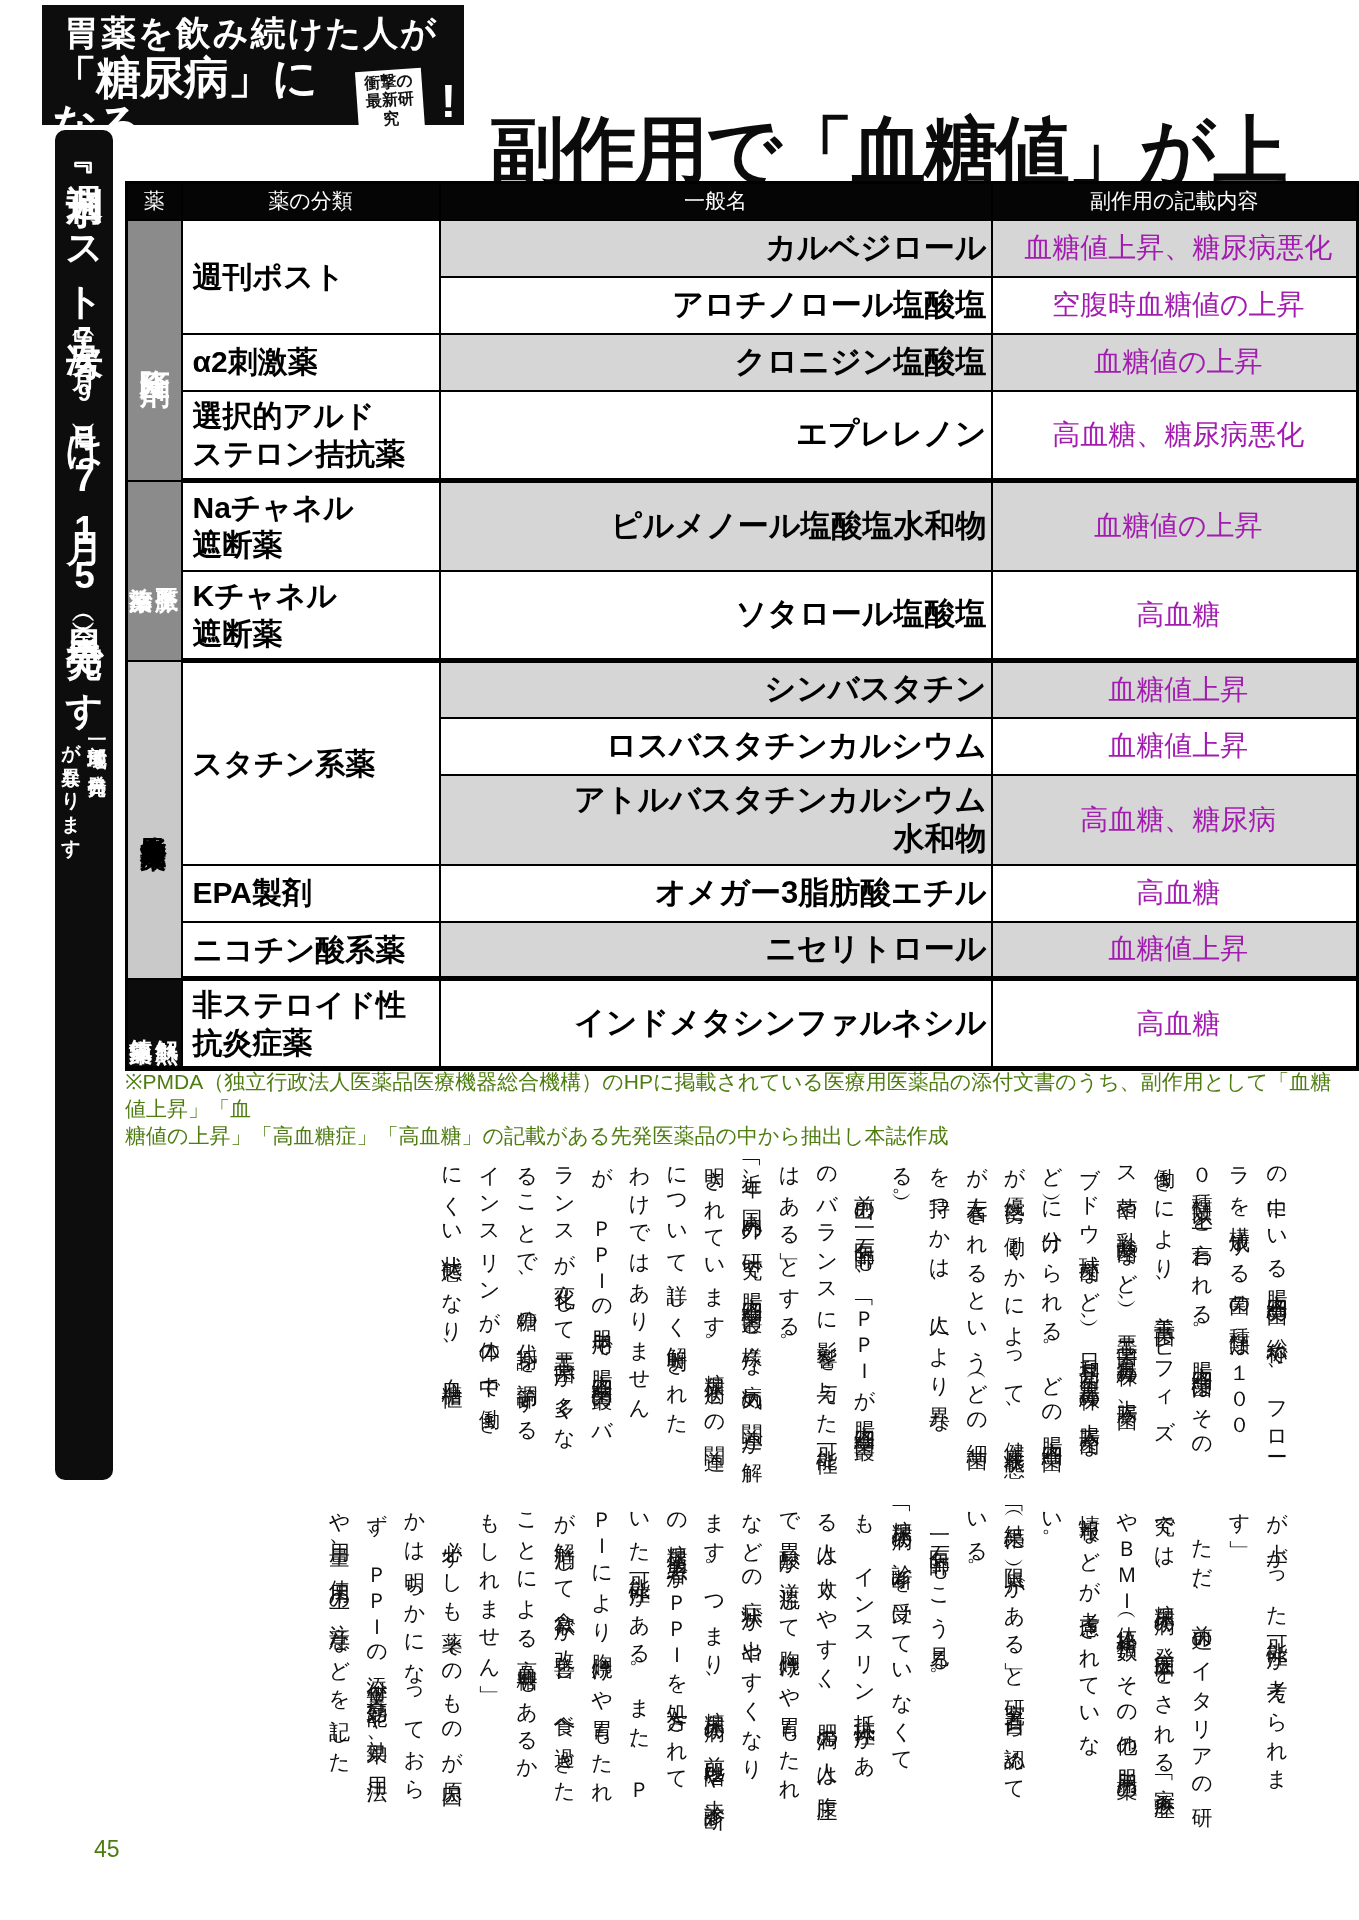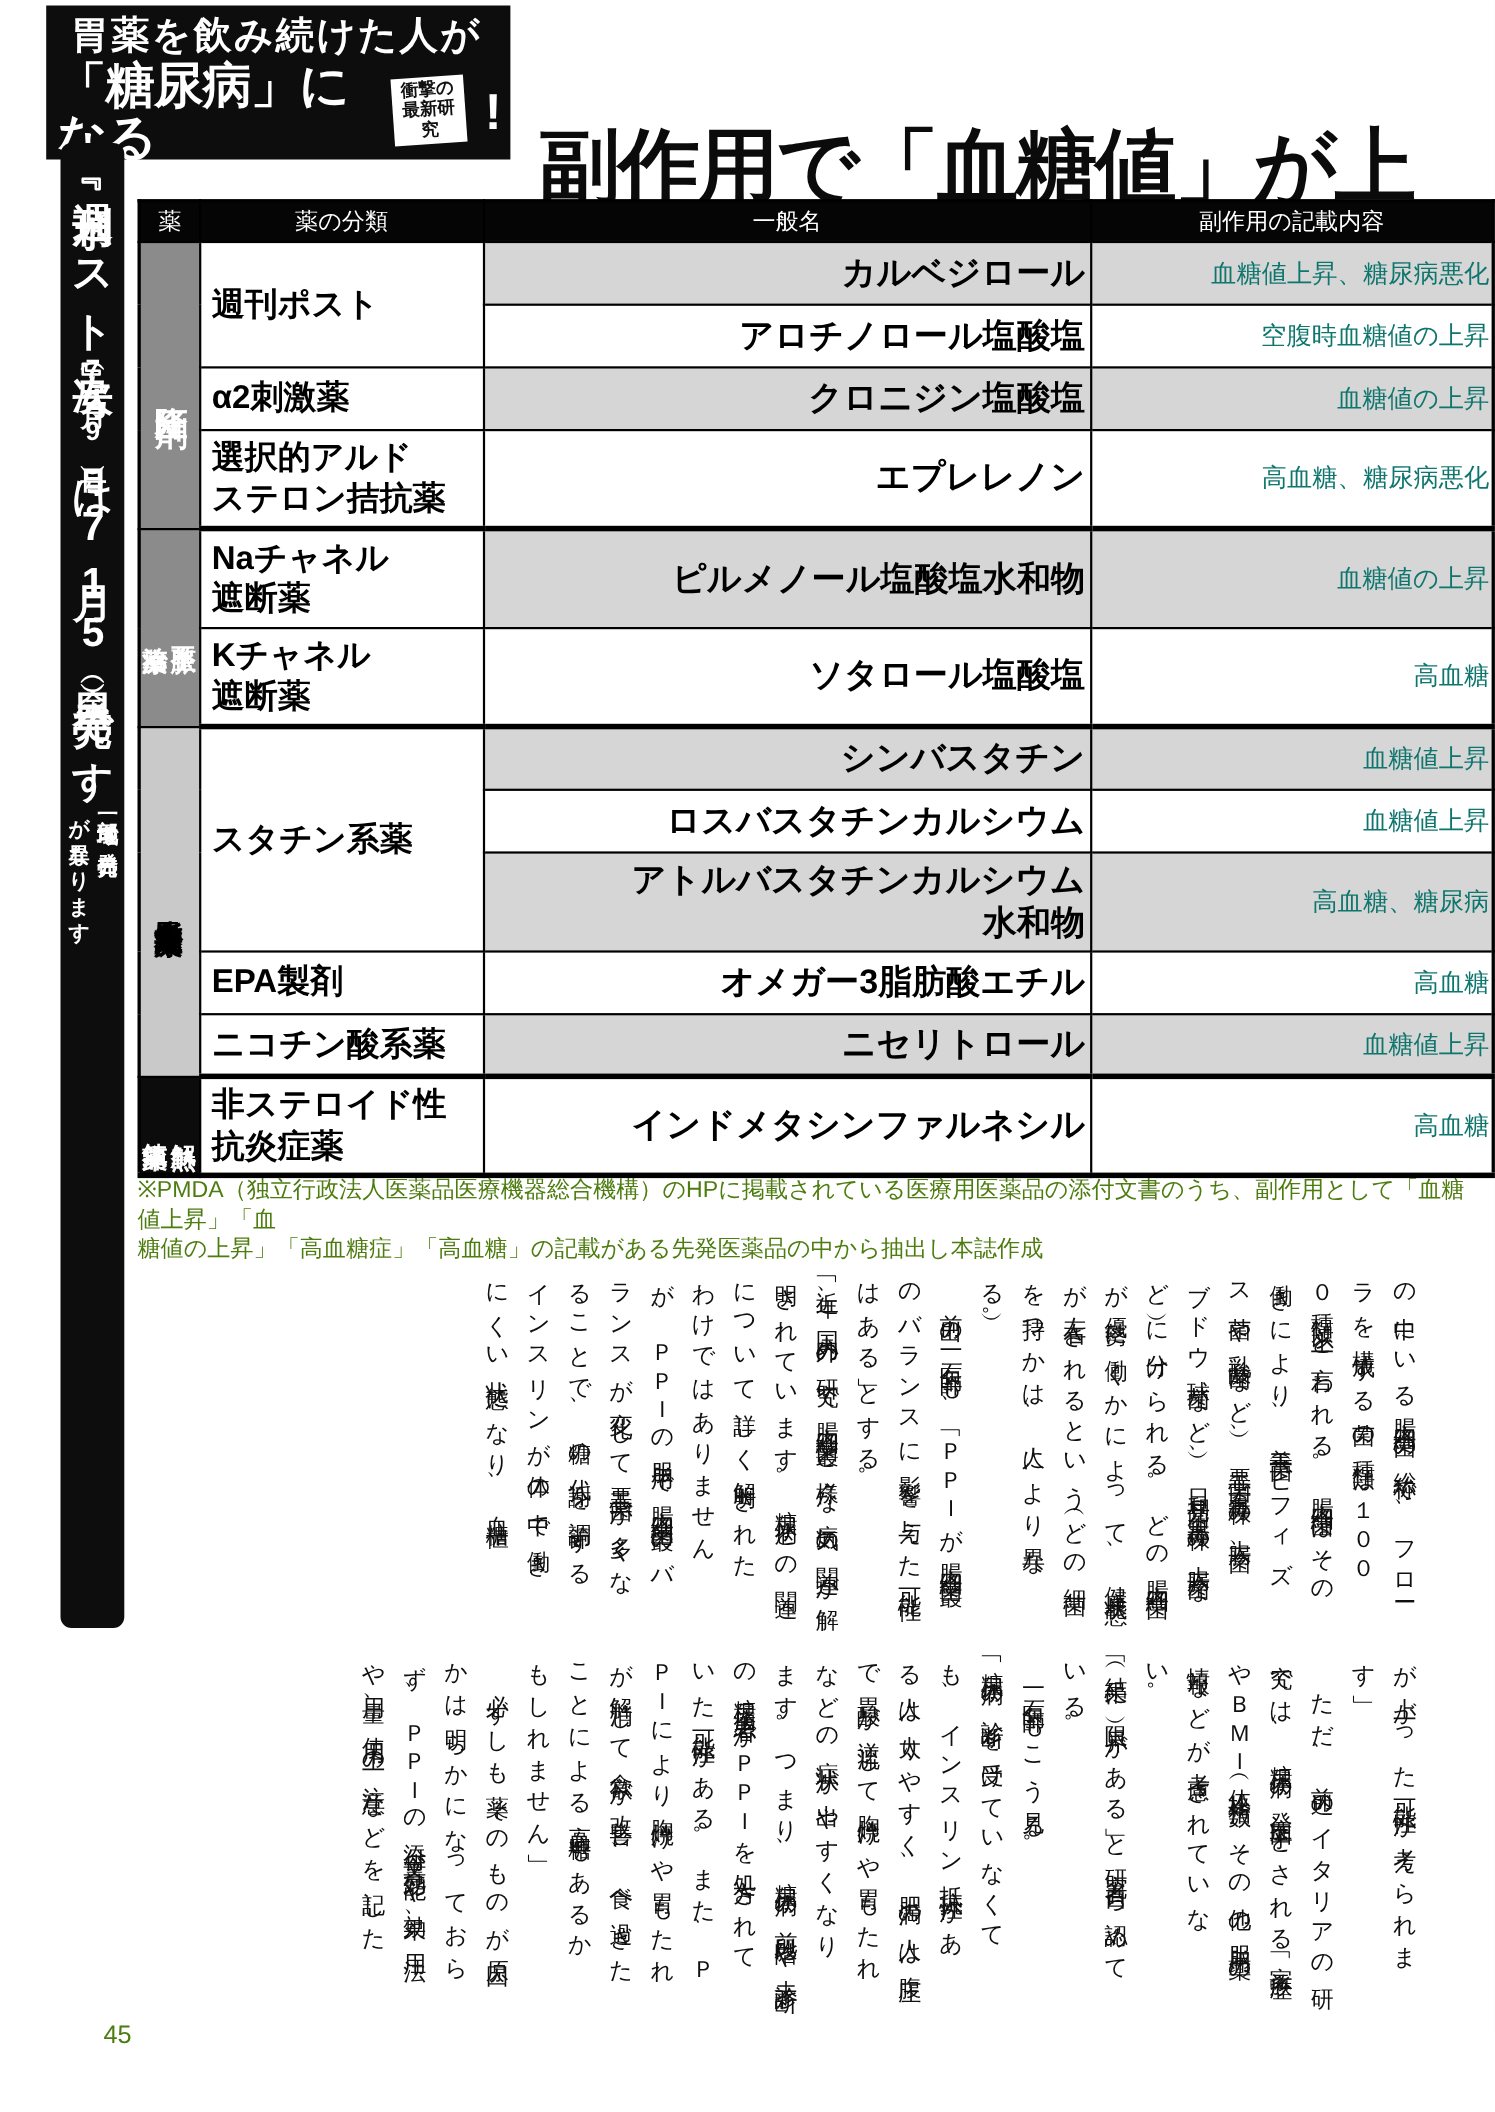--- a/index.html
+++ b/index.html
@@ -1,20 +1,20 @@
 <!DOCTYPE html>
 <html><head>
 <meta charset="utf-8">
 <style>
   html,body{margin:0;padding:0;background:#e8e8e8;}
   #page{position:relative;width:1359px;height:1920px;background:#ffffff;overflow:hidden;
         font-family:"Liberation Sans",sans-serif;color:#111;}
 
   
-  .banner{position:absolute;left:42px;top:5px;width:422px;height:140px;background:#0d0d0d;
+  .banner{position:absolute;left:42px;top:5px;width:422px;height:120px;background:#0d0d0d;
           color:#fff;box-sizing:border-box;padding:5px 8px 4px 8px;}
   .banner-line1{font-size:35px;font-weight:bold;letter-spacing:2px;margin-left:14px;line-height:1.3;}
   .banner-line2{display:flex;align-items:center;gap:18px;margin-left:2px;margin-top:-2px;}
   .banner-line2-text{font-size:45px;font-weight:bold;letter-spacing:-1px;line-height:1.05;}
   .badge{background:#fff;color:#111;font-size:16px;font-weight:bold;line-height:1.15;
          white-space:pre-line;padding:3px 7px;transform:rotate(-4deg);text-align:center;}
   .bang{font-size:46px;font-weight:bold;}
 
   
   .sidebar{position:absolute;left:55px;top:130px;width:58px;height:1350px;background:#0d0d0d;
@@ -43,21 +43,21 @@
   td.cat{writing-mode:vertical-rl;text-orientation:upright;vertical-align:middle;text-align:center;
          font-weight:bold;white-space:pre-line;padding:0;}
   td.cat-gray{background:#8b8b8b;color:#fff;font-size:30px;letter-spacing:3px;}
   td.cat-gray.multi{font-size:23px;line-height:26px;letter-spacing:1px;}
   td.cat-light{background:#c9c9c9;color:#000;font-size:26px;letter-spacing:1px;}
   td.cat-black{background:#0c0c0c;color:#fff;font-size:23px;line-height:26px;letter-spacing:1px;}
   td.cls{font-size:30px;font-weight:bold;text-align:left;vertical-align:middle;
          padding:0 4px 0 10px;white-space:pre-line;line-height:1.25;background:#fff;color:#000;}
   td.gen{font-size:31px;font-weight:bold;text-align:right;vertical-align:middle;
          padding:0 4px 0 12px;white-space:pre-line;line-height:1.25;color:#000;}
-  td.eff{font-size:23px;text-align:right;vertical-align:middle;padding:0 2px 0 10px;color:#0f766e;}
+  td.eff{font-size:28px;text-align:center;vertical-align:middle;padding:0 2px 0 10px;color:#a21caf;}
   tr.gray td.gen,tr.gray td.eff{background:#d6d6d6;}
   tr.white td.gen,tr.white td.eff{background:#fff;}
   tr.gend > td{border-bottom:5px solid #000;}
 
   
   .footnote{position:absolute;left:125px;top:1068px;width:1218px;font-size:21px;
             line-height:27px;white-space:pre-line;color:#4d7c0f;}
 
   
   .article{position:absolute;left:125px;width:1170px;height:300px;writing-mode:vertical-rl;

